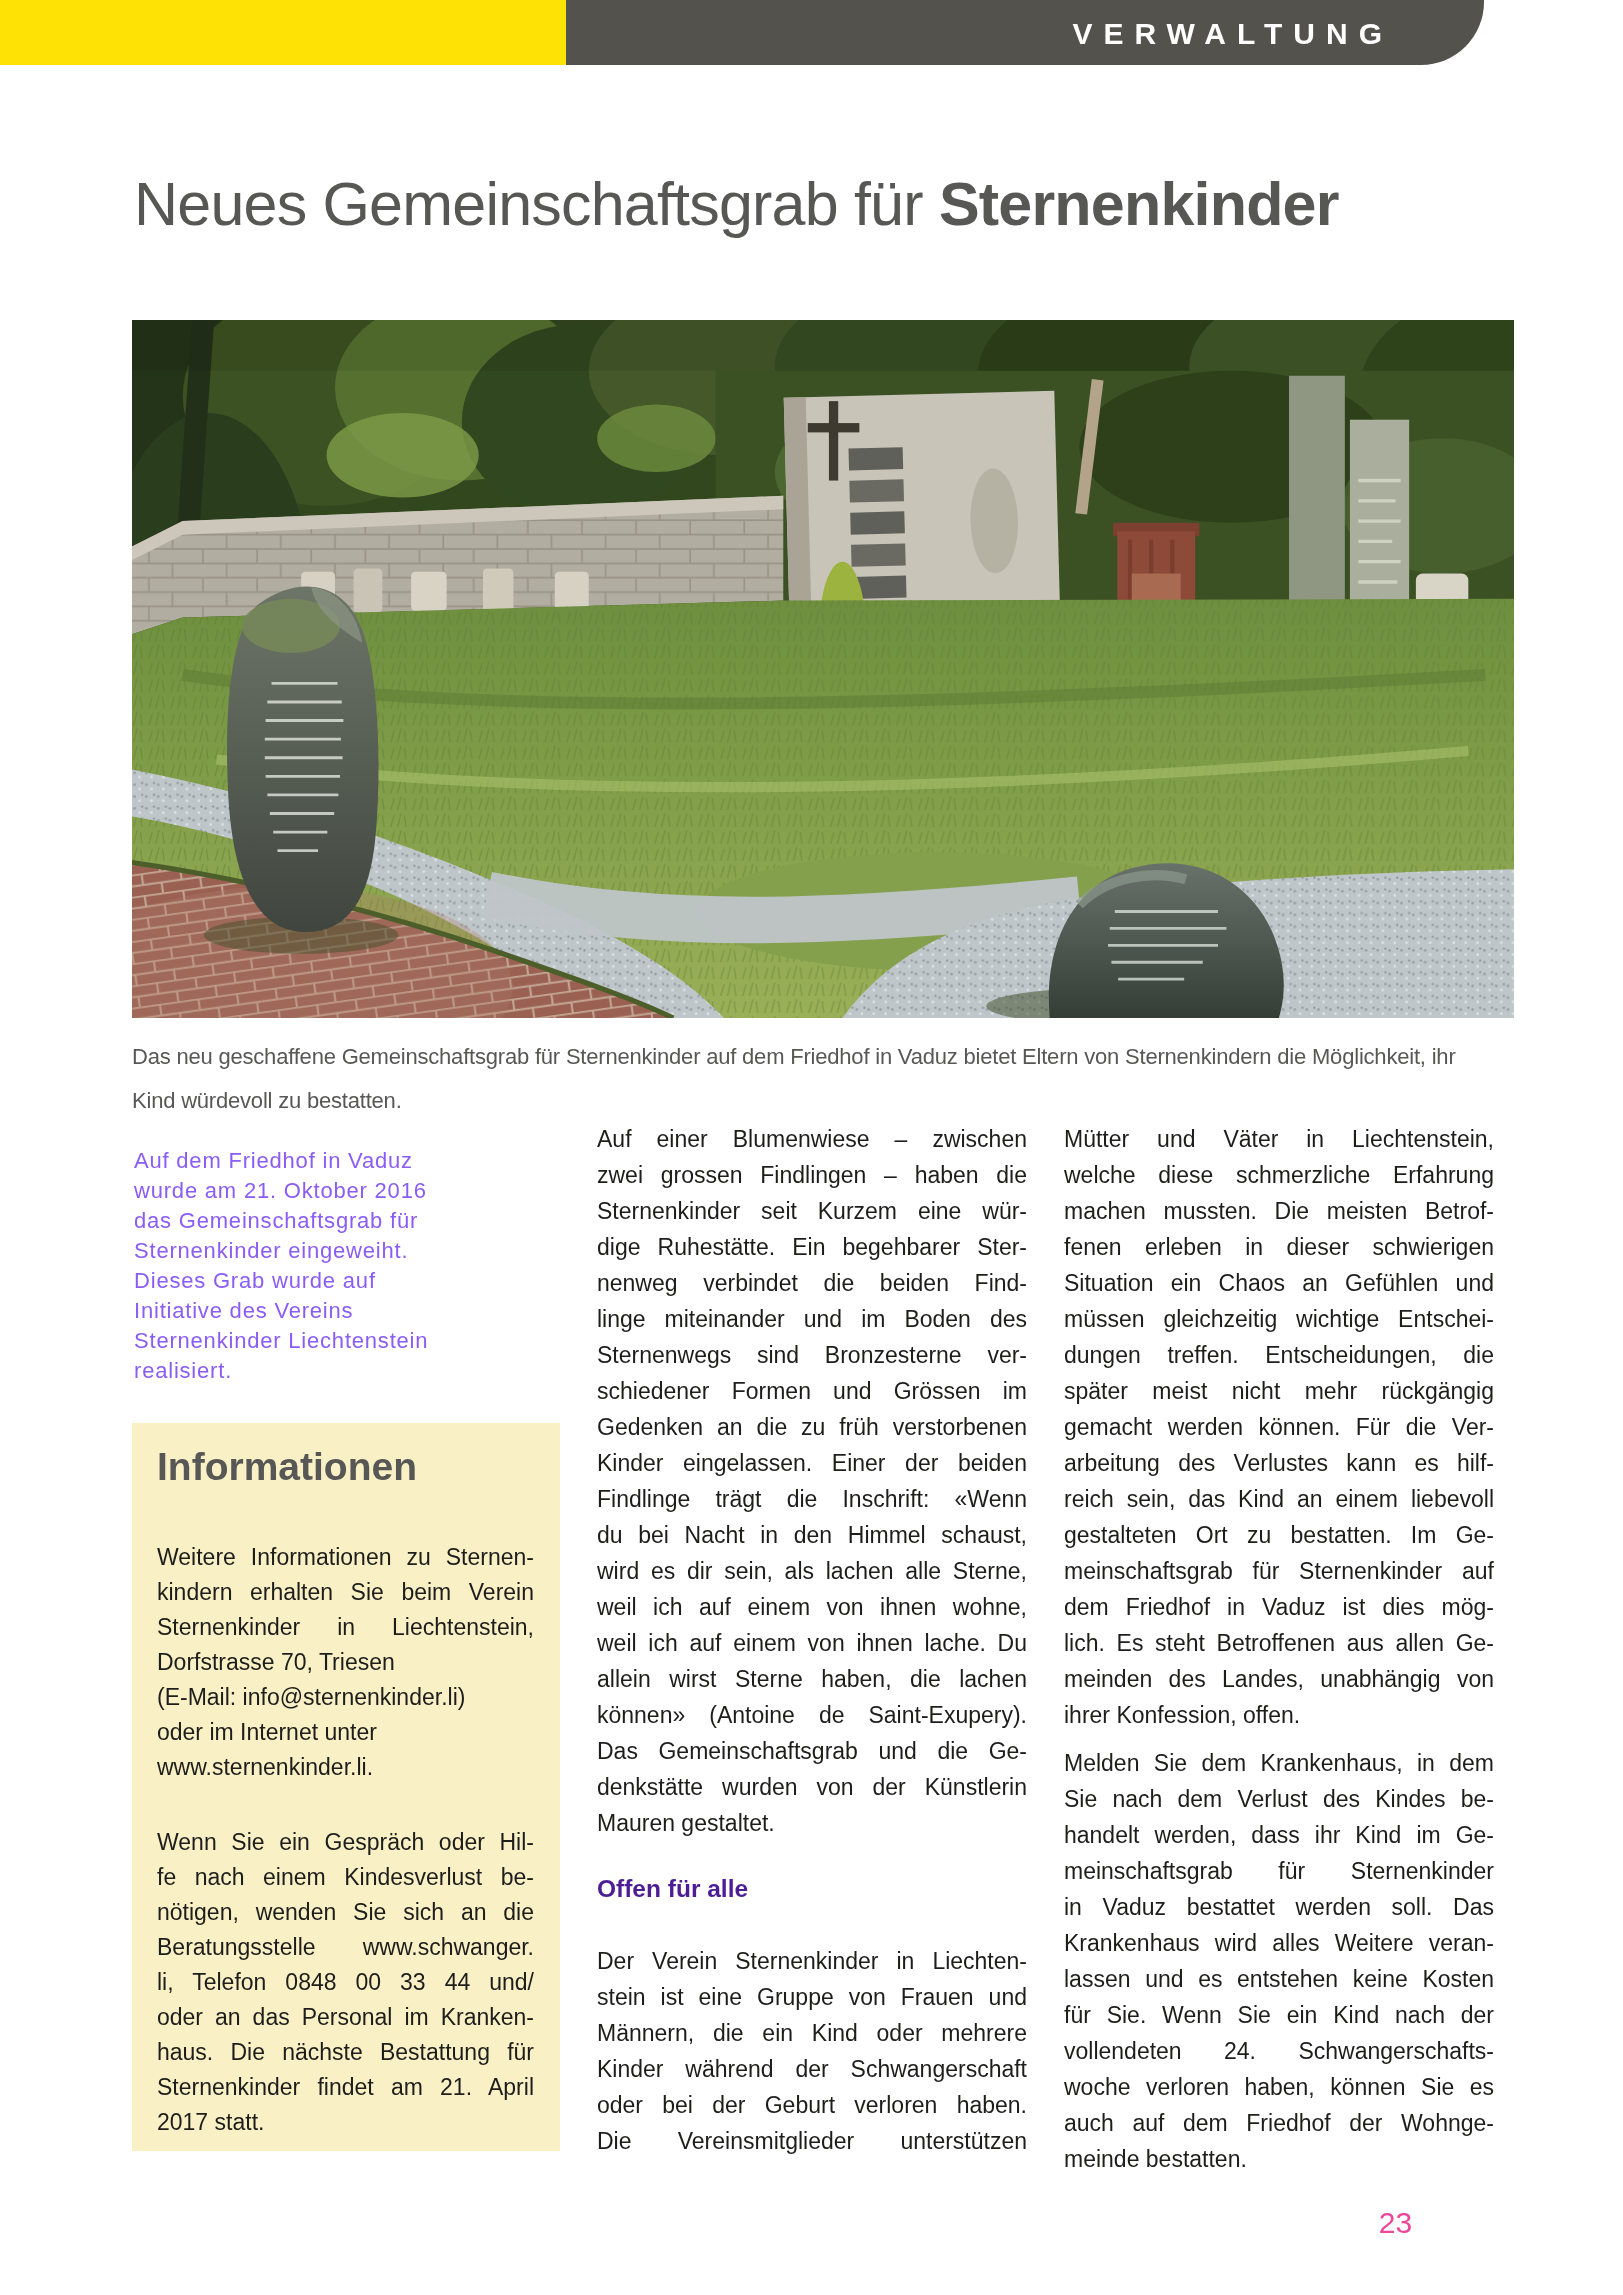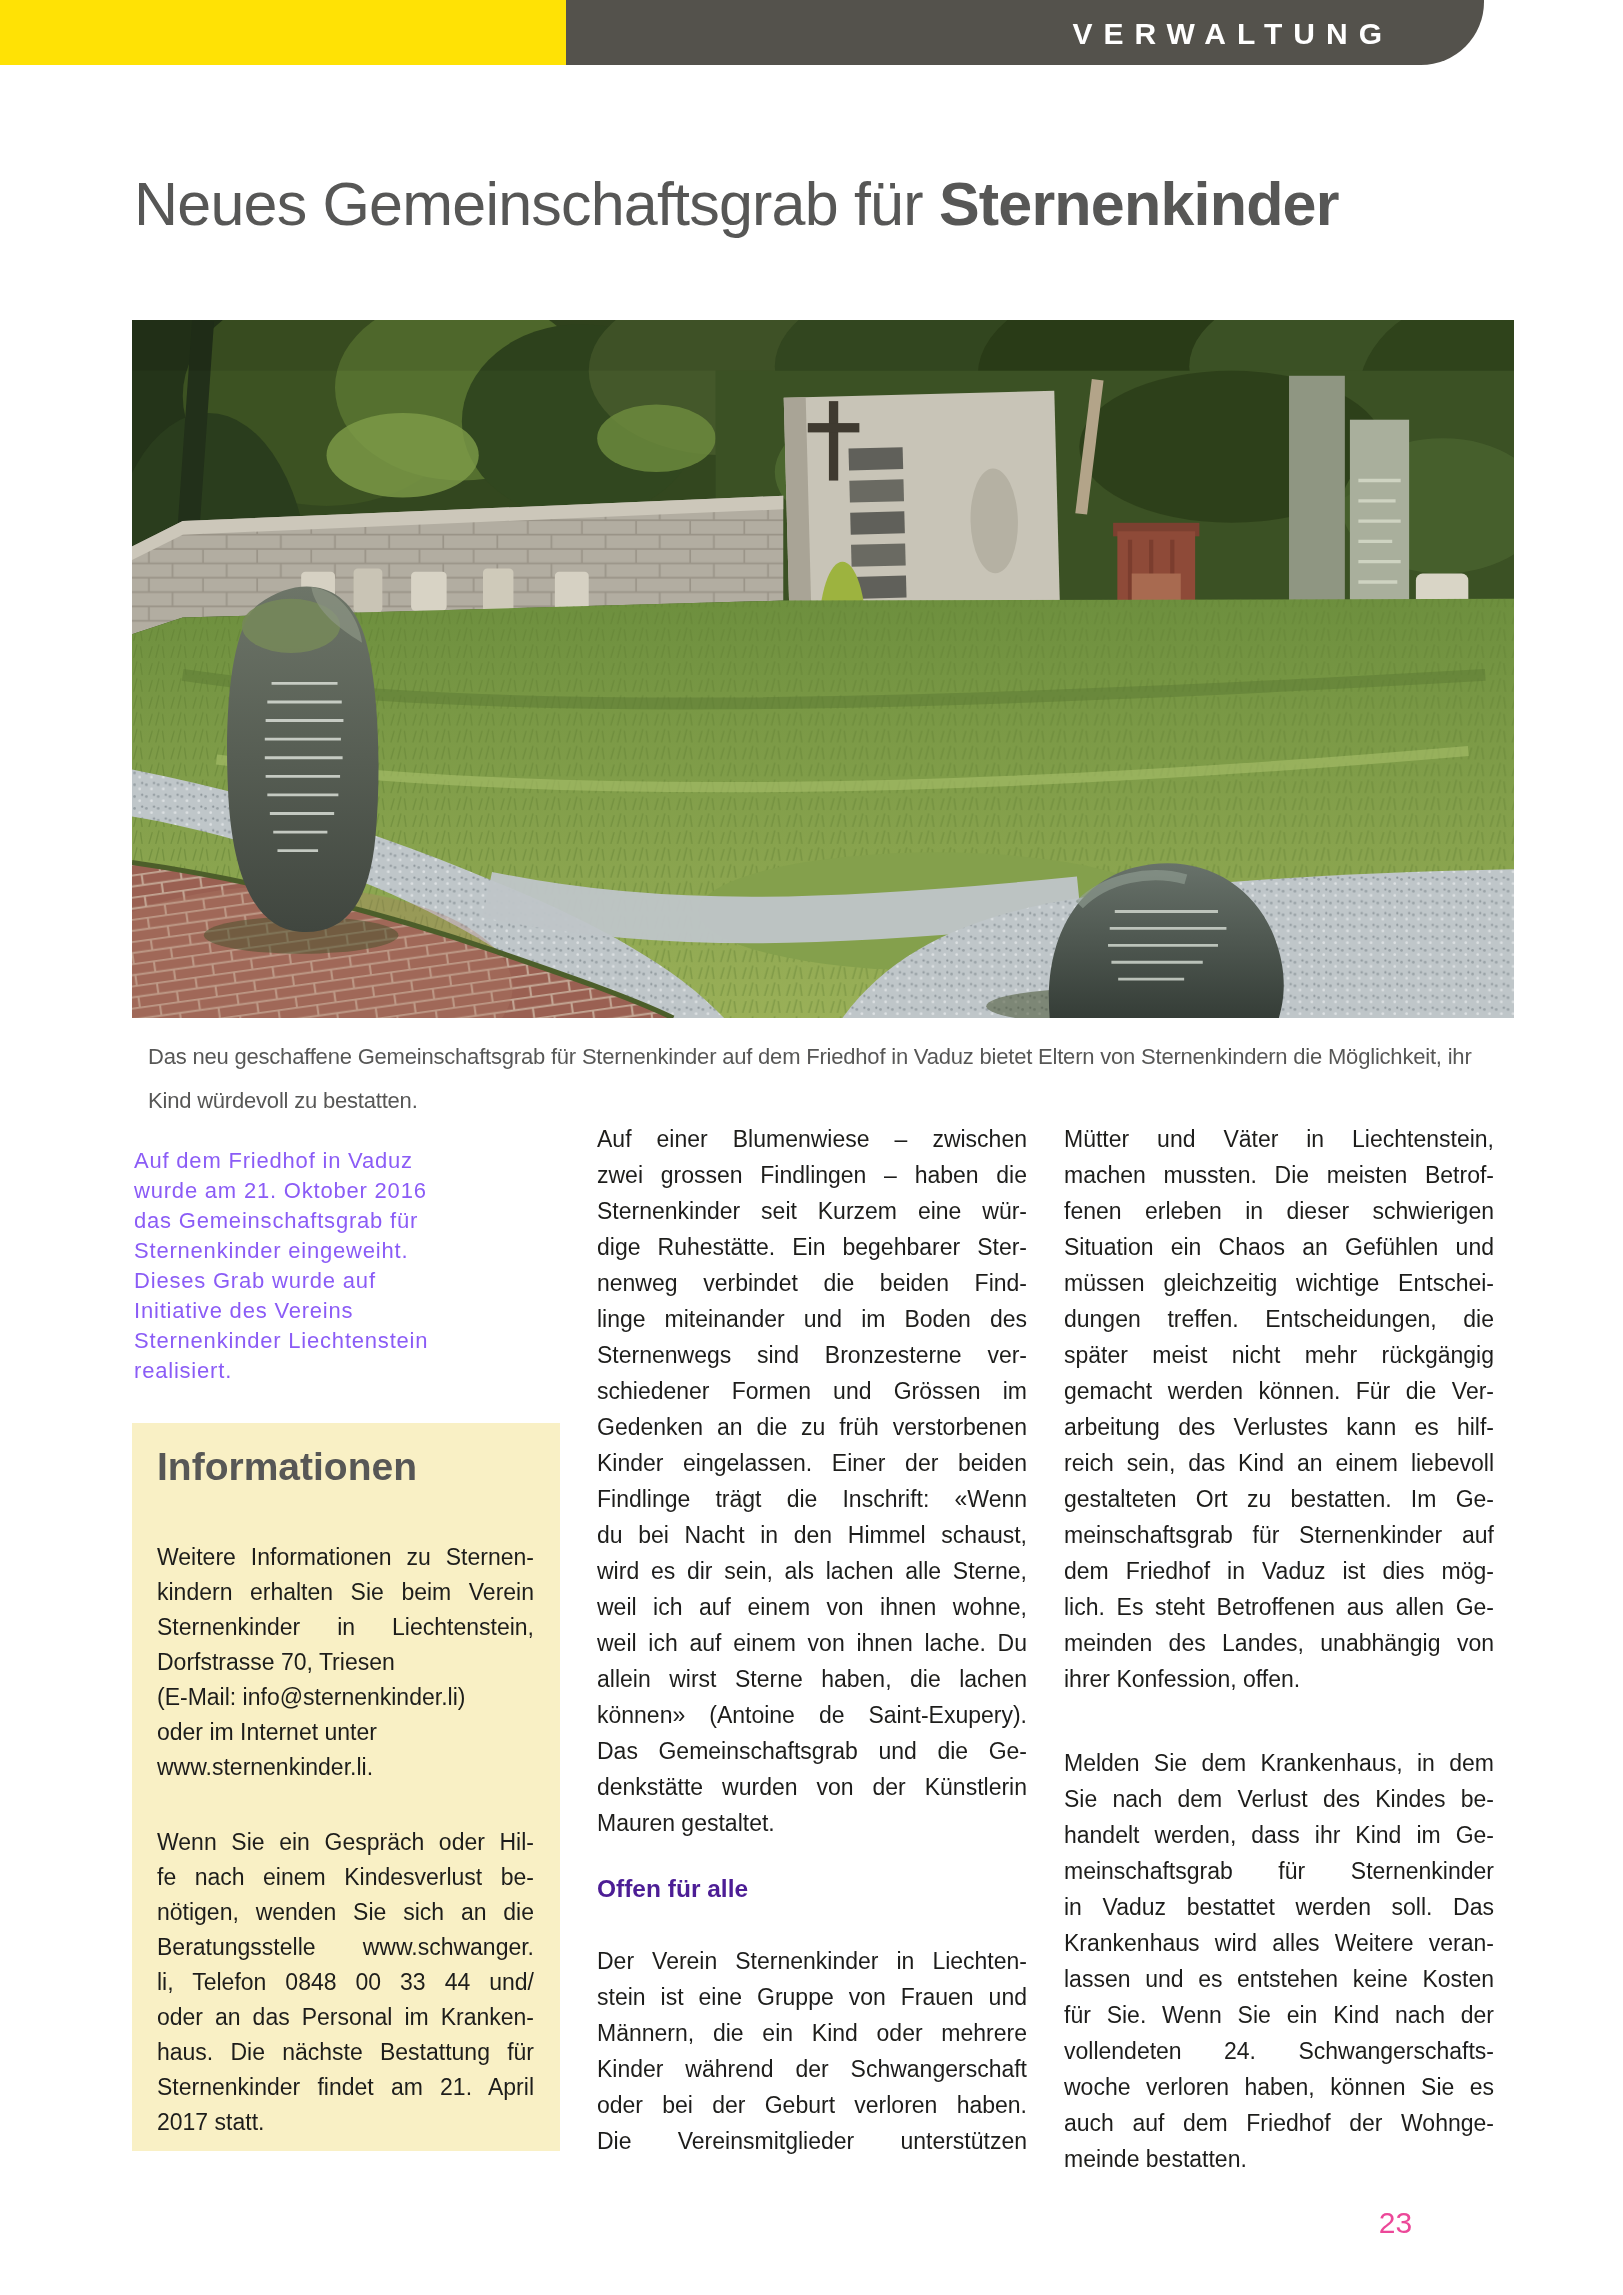--- a/index.html
+++ b/index.html
@@ -17,21 +17,21 @@
   .headline{position:absolute;left:134px;top:172px;font-size:61px;line-height:64px;
             color:#575756;letter-spacing:-0.8px;white-space:nowrap;}
   .headline .reg{font-weight:400;}
   .headline .b{font-weight:700;}
 
   
   .photo{position:absolute;left:132px;top:320px;width:1382px;height:698px;overflow:hidden;background:#50662e;}
   .photo svg{display:block;width:100%;height:100%;}
 
   
-  .caption{position:absolute;left:148px;top:1035px;width:1404px;color:#575756;}
+  .caption{position:absolute;left:132px;top:1035px;width:1404px;color:#575756;}
   .cap-ln{font-size:22px;line-height:44px;letter-spacing:-0.2px;white-space:nowrap;}
 
   
   .lead{position:absolute;left:134px;top:1146px;width:427px;color:#8b5cf6;}
   .lead-ln{font-size:22px;line-height:30px;letter-spacing:0.8px;white-space:nowrap;}
 
   
   .infobox{position:absolute;left:132px;top:1423px;width:428px;height:728px;background:#F9F0C5;}
   .ib-title{position:absolute;left:25px;top:20px;font-size:39px;line-height:47px;font-weight:700;color:#575756;text-align:center;}
   .ib-p1{position:absolute;left:25px;top:117px;width:377px;}
@@ -303,20 +303,21 @@
         <div class="ln j">Männern, die ein Kind oder mehrere</div>
         <div class="ln j">Kinder während der Schwangerschaft</div>
         <div class="ln j">oder bei der Geburt verloren haben.</div>
         <div class="ln j">Die Vereinsmitglieder unterstützen</div>
       </div>
   </div>
 
   <div class="col3">
     <div class="c3p1" id="c3p1">
         <div class="ln j">Mütter und Väter in Liechtenstein,</div>
+        <div class="ln j">welche diese schmerzliche Erfahrung</div>
         <div class="ln j">machen mussten. Die meisten Betrof-</div>
         <div class="ln j">fenen erleben in dieser schwierigen</div>
         <div class="ln j">Situation ein Chaos an Gefühlen und</div>
         <div class="ln j">müssen gleichzeitig wichtige Entschei-</div>
         <div class="ln j">dungen treffen. Entscheidungen, die</div>
         <div class="ln j">später meist nicht mehr rückgängig</div>
         <div class="ln j">gemacht werden können. Für die Ver-</div>
         <div class="ln j">arbeitung des Verlustes kann es hilf-</div>
         <div class="ln j">reich sein, das Kind an einem liebevoll</div>
         <div class="ln j">gestalteten Ort zu bestatten. Im Ge-</div>

